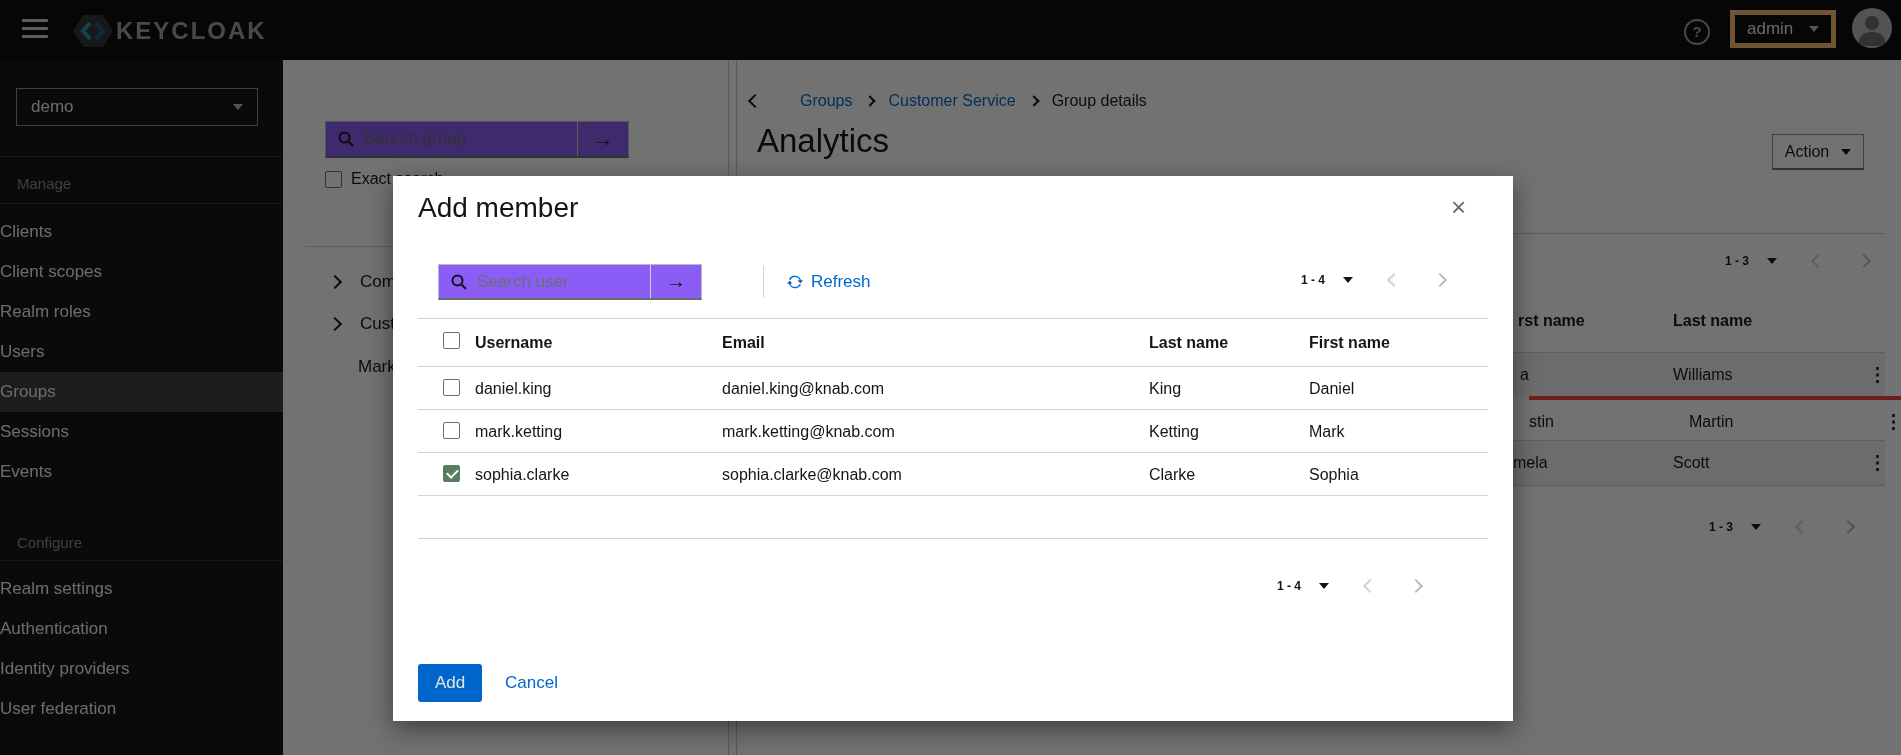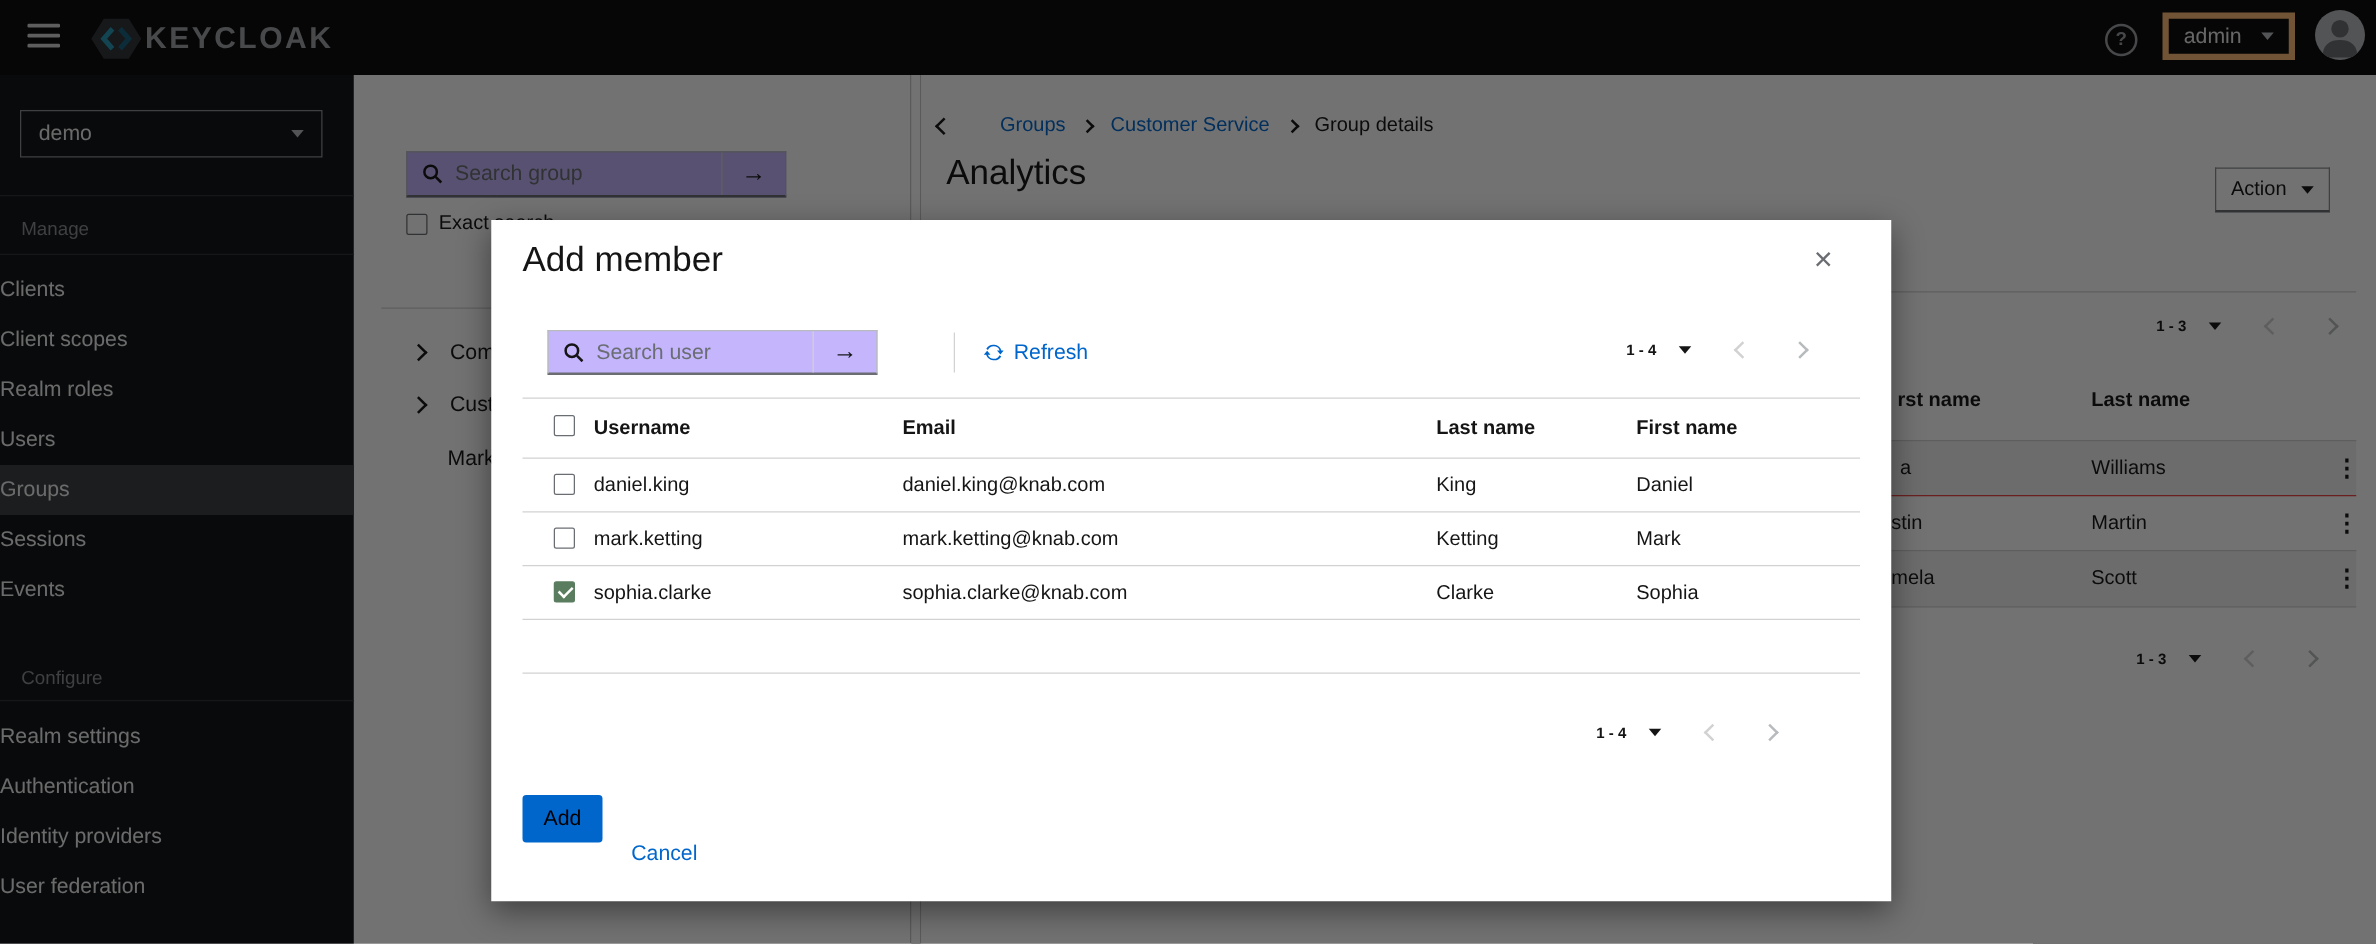--- a/index.html
+++ b/index.html
@@ -28,21 +28,21 @@
   .nav-section{position:absolute;left:17px;color:#8a8d90;font-size:15px;}
   .nav-item{position:absolute;left:0;width:283px;height:40px;line-height:40px;box-sizing:border-box;
             color:#f0f0f0;font-size:17px;cursor:pointer;}
   .nav-item.active{background:#3c3f42;}
 
   
   .tree-panel{position:absolute;left:283px;top:60px;width:445px;height:695px;background:#fff;border-right:1px solid #c8c8c8;}
   .vline2{position:absolute;left:736px;top:60px;width:1px;height:695px;background:#c8c8c8;}
   .right-panel{position:absolute;left:737px;top:60px;width:1164px;height:695px;background:#fff;}
 
-  .search-box{display:flex;align-items:center;border:1px solid #b8bbbe;border-bottom:2px solid #6a6e73;box-sizing:border-box;background:#c4b5fd;}
+  .search-box{display:flex;align-items:center;border:1px solid #b8bbbe;border-bottom:2px solid #6a6e73;box-sizing:border-box;background:#8b5cf6;}
   .search-box .sicon{margin:0 8px 0 12px;flex:none;}
   .search-box input{border:0;outline:0;flex:1;min-width:0;font-size:17px;color:#151515;font-family:"Liberation Sans",sans-serif;background:transparent;}
   .search-box input::placeholder{color:#6a6e73;}
   .search-go{flex:none;width:50px;height:100%;border-left:1px solid #d2d2d2;display:flex;align-items:center;justify-content:center;
              font-size:20px;color:#151515;cursor:pointer;}
 
   .chevron{display:inline-block;width:8px;height:8px;border-right:2px solid currentColor;border-bottom:2px solid currentColor;}
   .chevron.right{transform:rotate(-45deg);}
   .chevron.left{transform:rotate(135deg);}
   .caret-down{display:inline-block;width:0;height:0;border-left:5px solid transparent;border-right:5px solid transparent;border-top:6px solid currentColor;}
@@ -64,21 +64,21 @@
   .backdrop{position:absolute;inset:0;background:rgba(3,3,3,0.56);z-index:50;}
   .modal{position:absolute;left:393px;top:176px;width:1120px;height:545px;background:#fff;z-index:60;
          box-shadow:0 8px 24px rgba(0,0,0,0.45);}
   .modal-title{position:absolute;left:25px;top:16px;font-size:28px;font-weight:500;color:#151515;}
   .modal-close{position:absolute;left:1058px;top:18px;font-size:26px;color:#6a6e73;cursor:pointer;line-height:26px;}
 
   .mtable-border{position:absolute;left:25px;width:1070px;height:1px;background:#d2d2d2;}
   .mhead{position:absolute;font-size:16px;font-weight:bold;color:#151515;}
   .mcell{position:absolute;font-size:16px;color:#151515;white-space:nowrap;}
 
-  .btn-primary{position:absolute;left:25px;top:460px;width:64px;height:38px;background:#0066cc;color:#000000;border:0;
+  .btn-primary{position:absolute;left:25px;top:488px;width:64px;height:38px;background:#0066cc;color:#e5e5e5;border:0;
                border-radius:3px;font-size:17px;font-family:"Liberation Sans",sans-serif;cursor:pointer;}
   .cancel-link{position:absolute;left:112px;top:497px;font-size:17px;}
 
   .bg-row-striped{background:#f2f2f2;}
 </style>
 </head>
 <body>
 
 <div class="screen">
 
@@ -163,21 +163,21 @@
   <div class="right-panel">
     <div class="abs" style="left:13px;top:32px;display:flex;align-items:center;gap:14px;font-size:16px;">
       <span class="chevron left" style="color:#151515"></span>
       <span style="width:12px"></span>
       <a class="link">Groups</a>
       <span class="chevron right" style="color:#151515;width:6px;height:6px;"></span>
       <a class="link">Customer Service</a>
       <span class="chevron right" style="color:#151515;width:6px;height:6px;"></span>
       <span>Group details</span>
     </div>
-    <div class="abs" style="left:20px;top:62px;font-size:28px;font-weight:500;">Analytics</div>
+    <div class="abs" style="left:20px;top:62px;font-size:33px;font-weight:500;">Analytics</div>
     <div class="abs" style="left:1035px;top:74px;width:92px;height:36px;border:1px solid #8a8d90;border-bottom:2px solid #6a6e73;
          display:flex;align-items:center;justify-content:center;gap:12px;font-size:16px;box-sizing:border-box;background:#fff;">
       <span>Action</span>
       <span class="caret-down" style="color:#151515"></span>
     </div>
     <div class="abs" style="left:0px;top:173px;width:1148px;height:1px;background:#d2d2d2;"></div>
 
     <div class="pgn abs" style="left:988px;top:194px;">
       <b>1 - 3</b>
       <span class="caret-down"></span>
@@ -185,21 +185,21 @@
       <span class="chevron right nav-arrow" style="color:#b8bbbe"></span>
     </div>
     <div class="abs" style="left:781px;top:252px;font-size:16px;font-weight:bold;">rst name</div>
     <div class="abs" style="left:936px;top:252px;font-size:16px;font-weight:bold;">Last name</div>
 
     <div class="abs bg-row-striped" style="left:776px;top:292px;width:372px;height:44px;border-top:1px solid #d2d2d2;">
       <span class="abs" style="left:7px;top:13px;font-size:16px;">a</span>
       <span class="abs" style="left:160px;top:13px;font-size:16px;">Williams</span>
       <span class="kebab abs" style="left:355px;top:10px;">⋮</span>
     </div>
-    <div class="abs" style="left:776px;top:336px;width:372px;height:44px;border-top:1px solid #ef4444;">
+    <div class="abs" style="left:792px;top:336px;width:372px;height:44px;border-top:4px solid #ef4444;">
       <span class="abs" style="left:0px;top:13px;font-size:16px;">stin</span>
       <span class="abs" style="left:160px;top:13px;font-size:16px;">Martin</span>
       <span class="kebab abs" style="left:355px;top:10px;">⋮</span>
     </div>
     <div class="abs bg-row-striped" style="left:776px;top:380px;width:372px;height:44px;border-top:1px solid #d2d2d2;border-bottom:1px solid #d2d2d2;">
       <span class="abs" style="left:0px;top:13px;font-size:16px;">mela</span>
       <span class="abs" style="left:160px;top:13px;font-size:16px;">Scott</span>
       <span class="kebab abs" style="left:355px;top:10px;">⋮</span>
     </div>
 

